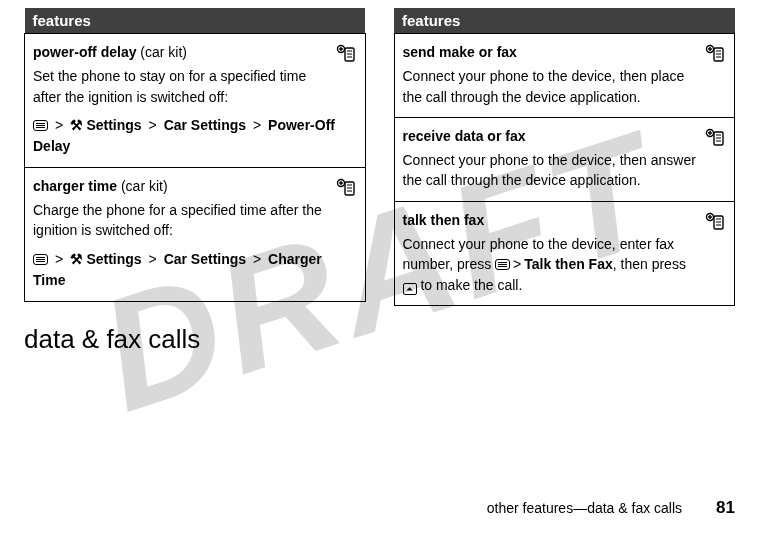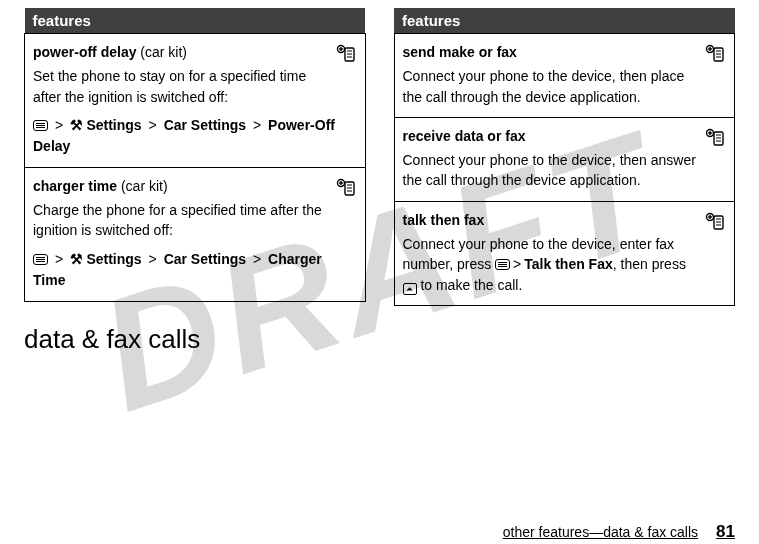--- a/index.html
+++ b/index.html
@@ -114,27 +114,26 @@
     width: 14px;
     height: 12px;
     position: relative;
     top: 2px;
     text-align: center;
     font-size: 9px;
     line-height: 10px;
   }
   .footer {
     position: absolute;
-    bottom: 2px;
+    bottom: 26px;
     right: 24px;
     font-size: 14px;
     display: flex;
     align-items: baseline;
-    gap: 18px;
-    text-decoration: underline;
+    gap: 34px;
   }
   .footer .pg { font-weight: bold; font-size: 17px; }
 </style>
 </head>
 <body>
 
 <div class="watermark">DRAFT</div>
 
 <div class="page">
 

